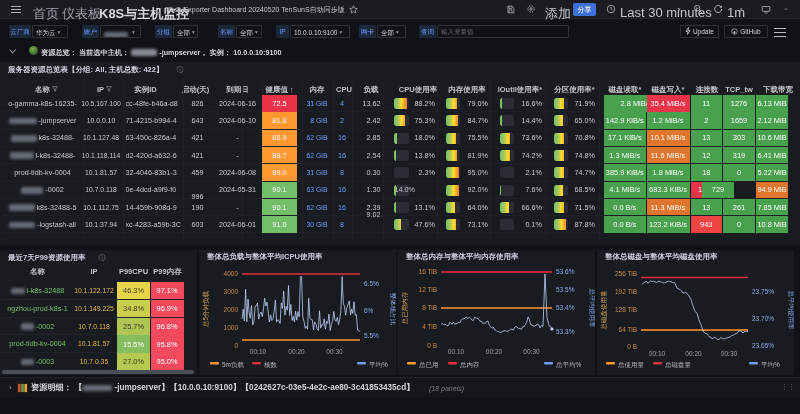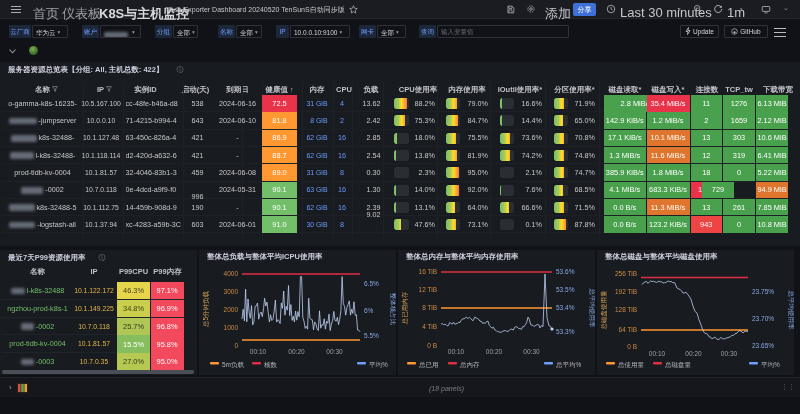--- a/index.html
+++ b/index.html
@@ -104,20 +104,21 @@
         <line x1="0" y1="1.5" x2="12" y2="1.5"></line>
         <line x1="0" y1="5.5" x2="12" y2="5.5"></line>
         <line x1="0" y1="9.5" x2="12" y2="9.5"></line>
       </g>
     </svg>
 
 <svg width="7" height="5" style="position:absolute;left:9px;top:49px">
       <path d="M0.5 0.5L3.5 3.8L6.5 0.5" fill="none" stroke="#9da0a8" stroke-width="1.1"></path>
     </svg>
 <div style="position:absolute;left:29px;top:46px;width:9px;height:9px;border-radius:50%;background:radial-gradient(circle at 40% 35%,#7fae58 0%,#44762c 55%,#26491d 100%)"></div>
+<div class="c" style="left:41px;top:47.5px;font-size:7.2px;font-weight:bold;color:#d4d5d9">资源总览： 当前选中主机： <span class="blur" style="width:26px;background:#868b94"></span>-jumpserver， 实例： 10.0.0.10:9100</div>
 
 <div class="panel" style="left:0;top:62px;width:800px;height:184px">
   <div class="ptitle">服务器资源总览表【分组: All, 主机总数: 422】<span class="info">ⓘ</span></div>
 </div>
 <div style="position:absolute;left:0;top:62px;width:800px;height:184px;overflow:hidden">
 <div style="position:absolute;left:0;top:-62px;width:800px;height:414px">
 <div class="hc" style="left:6px;width:81px">名称<svg width="6" height="6" viewBox="0 0 10 10" style="margin-left:2px">
             <path d="M1 1h8L6 5v4L4 8V5z" fill="none" stroke="#888c94" stroke-width="1.2"></path>
           </svg></div>
 <div class="hc" style="left:86px;width:37px">IP<svg width="6" height="6" viewBox="0 0 10 10" style="margin-left:2px">
@@ -149,21 +150,21 @@
 <div style="position:absolute;left:351.5px;top:82px;width:1px;height:158px;background:#1f2126"></div>
 <div style="position:absolute;left:383px;top:82px;width:1px;height:158px;background:#1f2126"></div>
 <div style="position:absolute;left:437px;top:82px;width:1px;height:158px;background:#1f2126"></div>
 <div style="position:absolute;left:490px;top:82px;width:1px;height:158px;background:#1f2126"></div>
 <div style="position:absolute;left:544.5px;top:82px;width:1px;height:158px;background:#1f2126"></div>
 <div style="position:absolute;left:599px;top:82px;width:1px;height:158px;background:#1f2126"></div>
         <div class="rline" style="top:111.3px"></div>
 <div class="c tc" style="left:2px;top:98.7px;width:81px">o-gamma-k8s-16235-</div>
 <div class="c tc" style="left:81px;top:98.7px;width:40px;font-size:6.8px">10.5.167.100</div>
 <div class="c clip" style="left:125.5px;top:98.7px;width:56px">cc-48fe-b46a-d8</div>
-<div class="c tc" style="left:175px;top:98.7px;width:45px">538</div>
+<div class="c tc" style="left:175px;top:98.7px;width:45px">826</div>
 <div class="c tc" style="left:215px;top:98.7px;width:45px">2024-06-16</div>
 <div class="cell" style="left:262px;top:95.0px;width:35px;height:16.5px;background:#E8334A">72.5</div>
 <div class="c tr bl" style="left:292px;top:98.7px;width:35.5px;font-size:6.9px">31 GiB</div>
 <div class="c tc bl" style="left:332.5px;top:98.7px;width:19px">4</div>
 <div class="c tr" style="left:351.5px;top:98.7px;width:29px">13.62</div>
 <div class="gtrack" style="left:394px;top:98.15px;width:14.5px;height:11px">
           <div class="gfill" style="width:12.8px"></div>
         </div>
 <div class="c tr" style="left:402px;top:98.7px;width:33px">88.2%</div>
 <div class="gtrack" style="left:445.5px;top:98.15px;width:14.5px;height:11px">
@@ -313,21 +314,21 @@
 <div class="c clip" style="left:125.5px;top:185.2px;width:56px">0e-4dcd-a9f9-f0</div>
 <div class="c tc" style="left:175px;top:192px;width:45px">996</div>
 <div class="c tc" style="left:215px;top:185.2px;width:45px">2024-05-31</div>
 <div class="cell" style="left:262px;top:181.5px;width:35px;height:16.5px;background:#73BF69">90.1</div>
 <div class="c tr bl" style="left:292px;top:185.2px;width:35.5px;font-size:6.9px">63 GiB</div>
 <div class="c tc bl" style="left:332.5px;top:185.2px;width:19px">16</div>
 <div class="c tr" style="left:351.5px;top:185.2px;width:29px">1.30</div>
 <div class="gtrack" style="left:394px;top:184.65px;width:14.5px;height:11px">
           <div class="gfill" style="width:2.0px"></div>
         </div>
-<div class="c tr" style="left:402px;top:185.2px;width:33px">14.0%</div>
+<div class="c tr" style="left:382px;top:185.2px;width:33px">14.0%</div>
 <div class="gtrack" style="left:445.5px;top:184.65px;width:14.5px;height:11px">
           <div class="gfill" style="width:13.3px"></div>
         </div>
 <div class="c tr" style="left:453px;top:185.2px;width:35px">92.0%</div>
 <div class="gtrack" style="left:499.5px;top:184.65px;width:14.5px;height:11px">
           <div class="gfill" style="width:1.1px"></div>
         </div>
 <div class="c tr" style="left:508px;top:185.2px;width:34px">7.6%</div>
 <div class="gtrack" style="left:553.5px;top:184.65px;width:14.5px;height:11px">
           <div class="gfill" style="width:9.9px"></div>
@@ -521,16 +522,17 @@
     </div>
 
 <div style="position:absolute;left:0;top:377px;width:800px;height:20px;background:#16171c;border-top:1px solid #222329">
   <div class="c" style="left:9px;top:5px;color:#9da0a8;font-size:8px">›</div>
   <svg width="11" height="10" style="position:absolute;left:17px;top:5px">
         <rect x="0" y="0" width="11" height="10" rx="1" fill="#2a2016"></rect>
         <rect x="1" y="1" width="2.6" height="8" fill="#d94a41"></rect>
         <rect x="4.2" y="1" width="2.6" height="8" fill="#5aa64b"></rect>
         <rect x="7.4" y="1" width="2.6" height="8" fill="#e8a13c"></rect>
       </svg>
+  <div class="c" style="left:31px;top:5px;font-size:8.2px;font-weight:bold;color:#d4d5d9">资源明细： 【<span class="blur" style="width:30px"></span>-jumpserver】【10.0.0.10:9100】【0242627c-03e5-4e2c-ae80-3c41853435cd】</div>
   <div class="c" style="left:429px;top:6px;font-size:7px;font-style:italic;color:#7b7e85">(18 panels)</div>
   <div class="c" style="left:781px;top:4px;color:#6a6d74;font-size:7px;letter-spacing:0">⋮⋮</div>
 </div>
 
 </div>
 </body></html>

